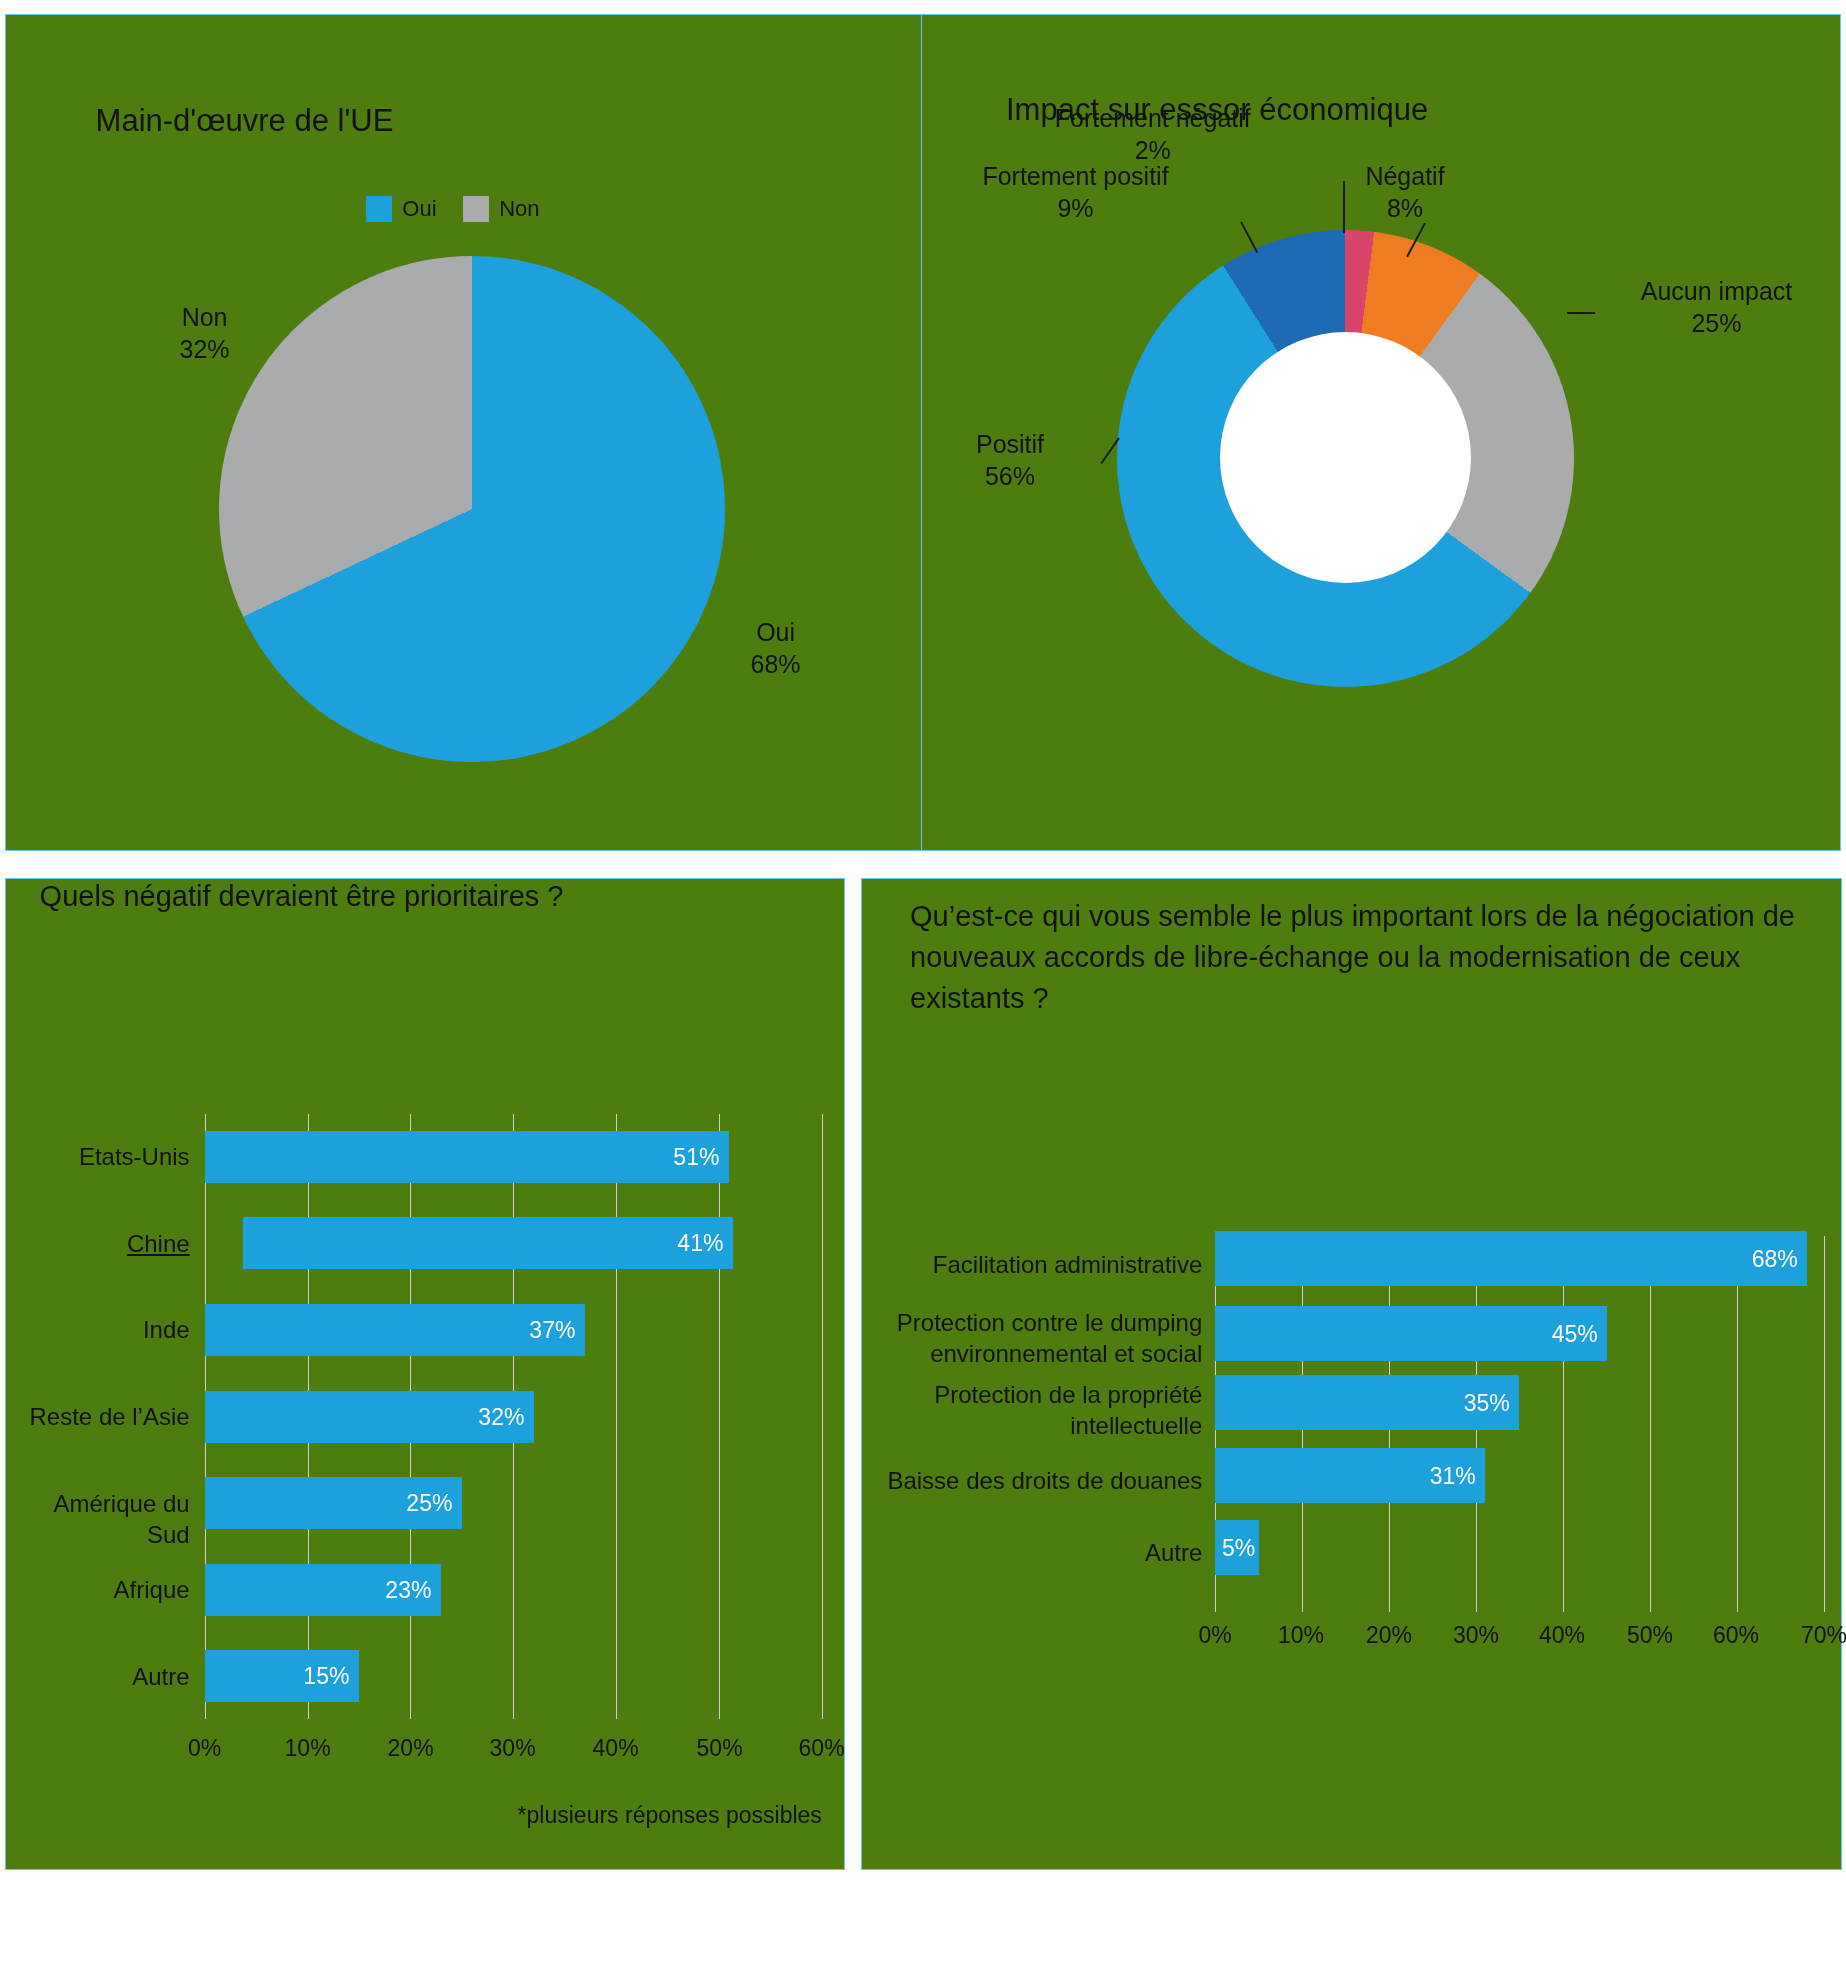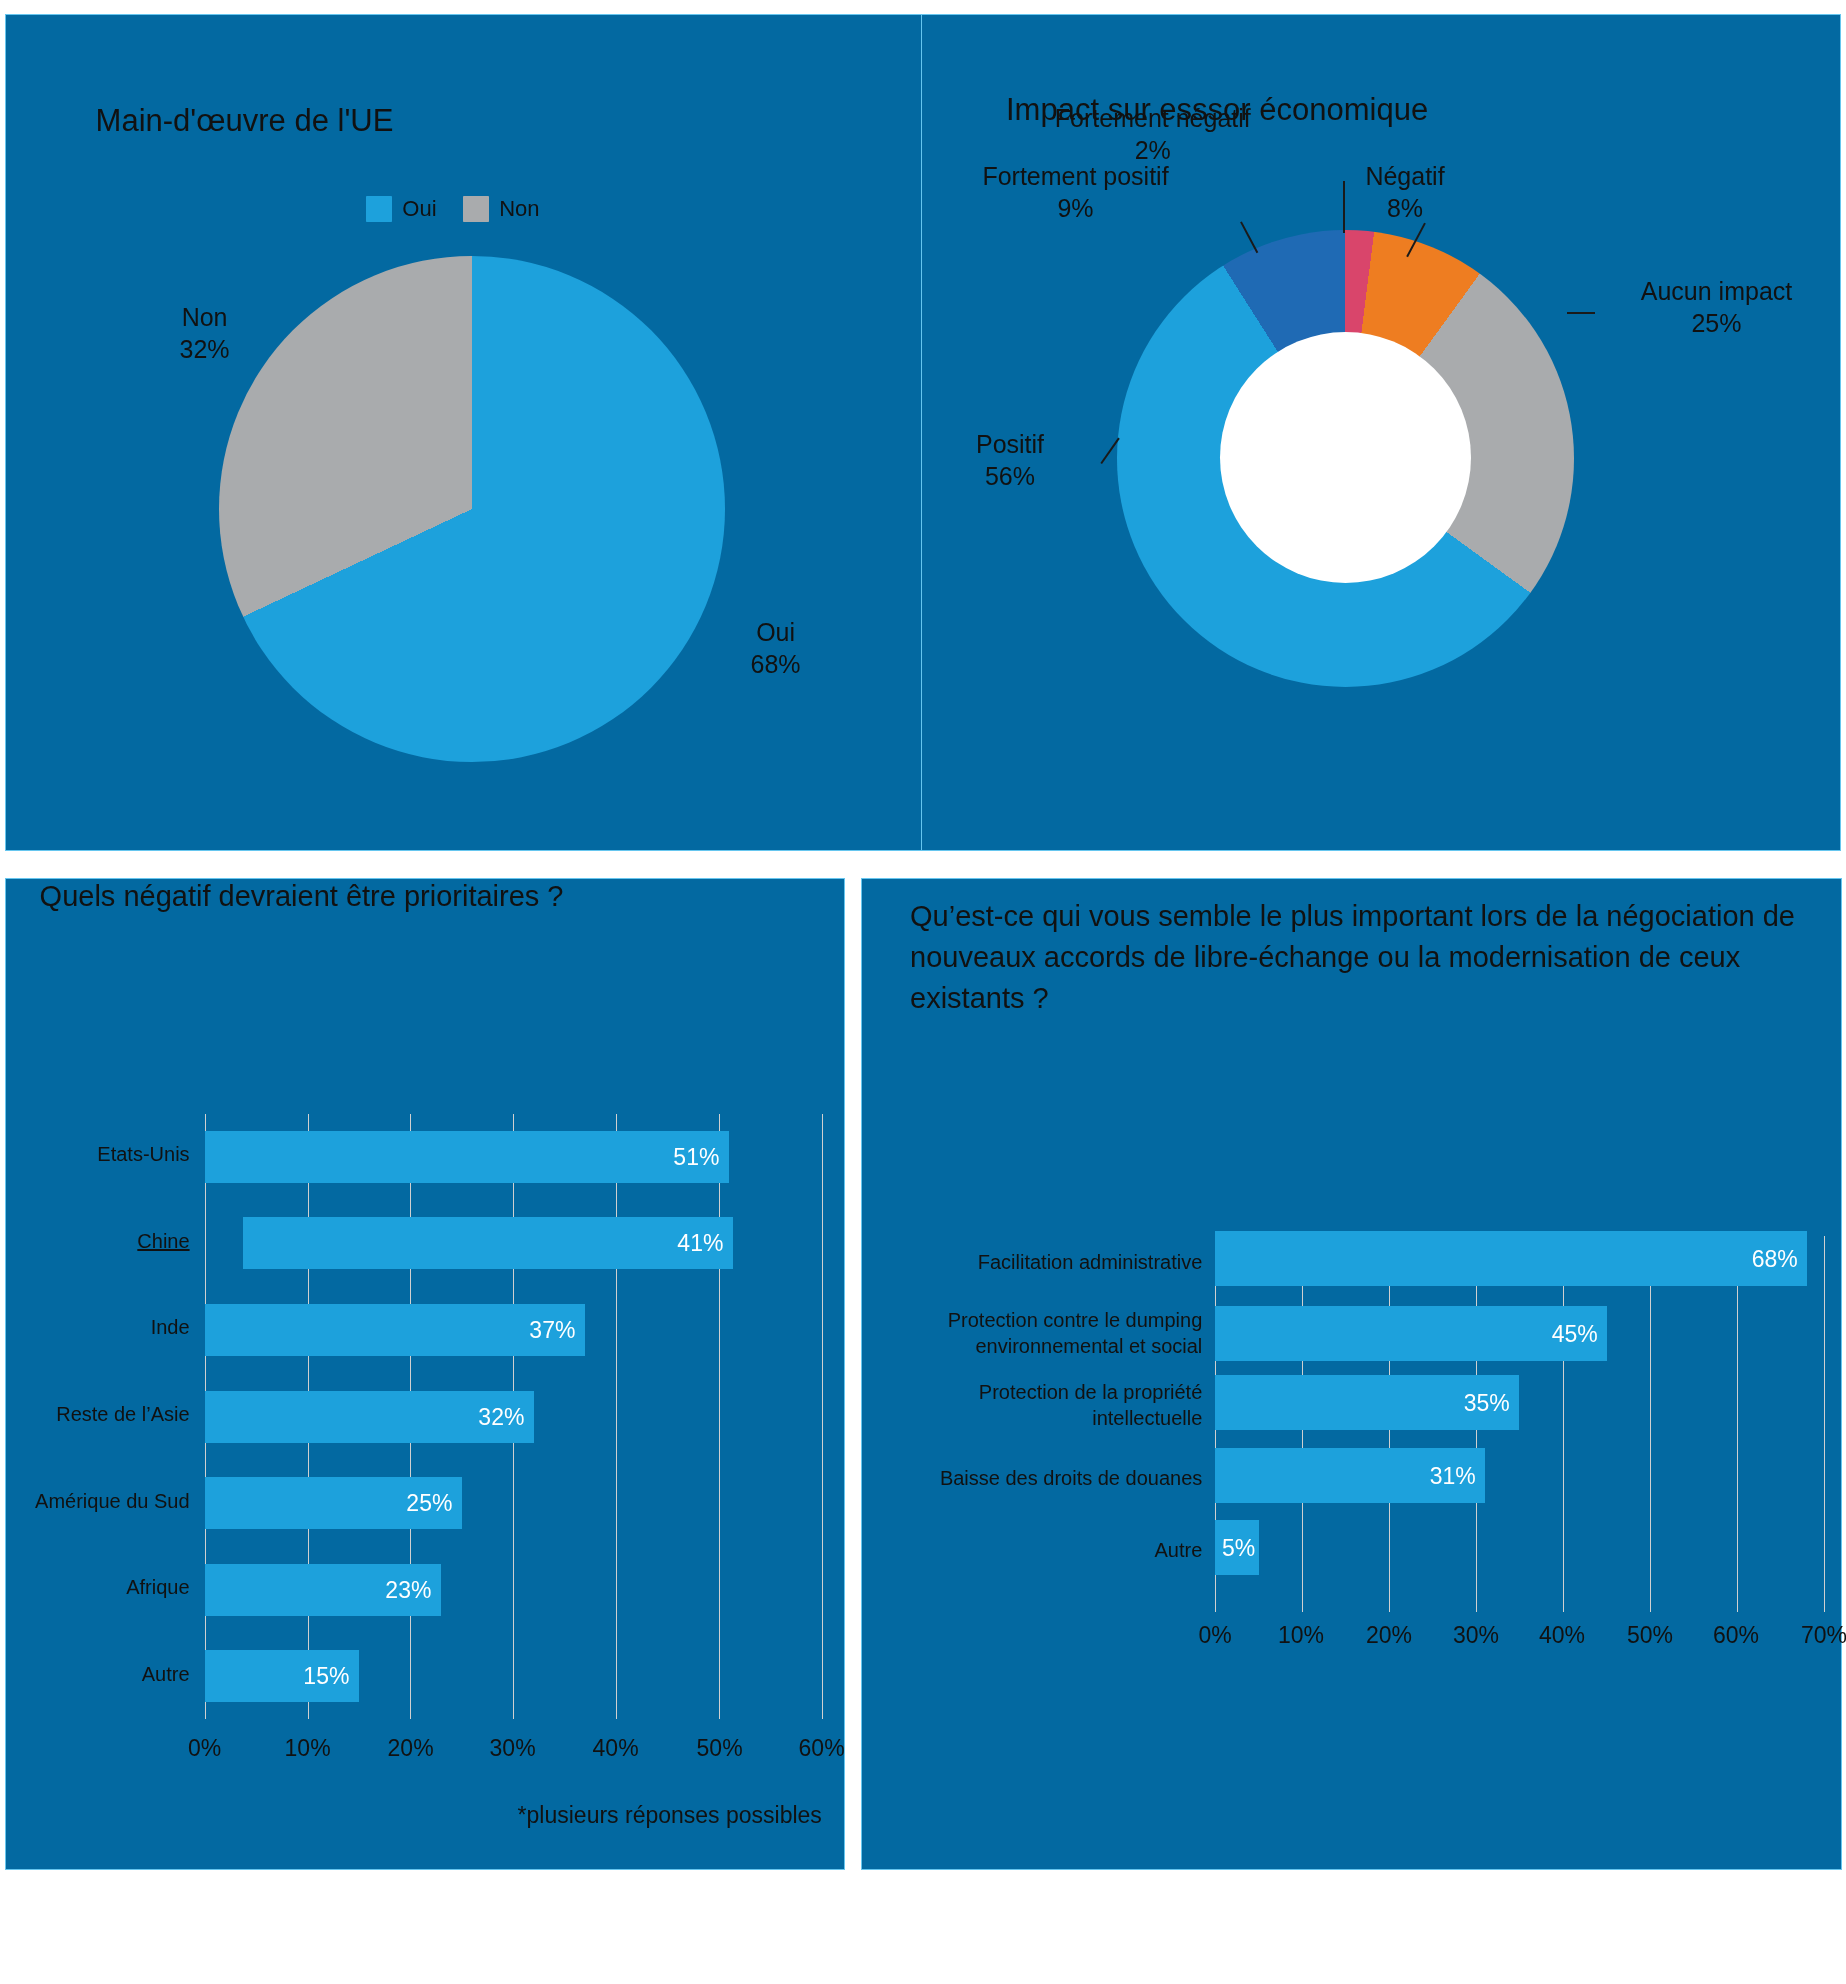--- a/index.html
+++ b/index.html
@@ -1,21 +1,21 @@
 <!DOCTYPE html>
 <html style="font-size:12.3px"><head>
 <meta charset="utf-8">
 <style>
   html,body{margin:0;padding:0;background:#ffffff;}
   body{
     width:1846px;height:1985px;position:relative;
     font-family:"Liberation Sans","DejaVu Sans",sans-serif;
     color:#111111;overflow:hidden;
   }
-  .panel{position:absolute;background:#0369a1;box-sizing:border-box;}
+  .panel{position:absolute;background:#4d7c0f;box-sizing:border-box;}
   .border-all{border:1.5px solid #66C6EF;}
   .chart-title{
     position:absolute;font-size:31px;font-weight:400;color:#111;
     letter-spacing:0px;white-space:nowrap;
   }
   .q-title{
     position:absolute;font-size:29px;line-height:1.42;color:#111;font-weight:400;
   }
   
   .legend{position:absolute;display:flex;align-items:center;gap:26px;}
@@ -33,21 +33,21 @@
   .leader{position:absolute;background:#1a1a1a;}
   .plot{position:absolute;}
   .gridline{position:absolute;width:0.8px;background:#D0D0D0;top:0;}
   .bar-row{position:absolute;left:0;display:flex;align-items:center;}
   .bar{height:100%;background:#1DA1DC;position:relative;}
   .bar-value{
     position:absolute;right:9.2px;top:50%;transform:translateY(-50%);
     color:#ffffff;font-size:23px;
   }
   .cat-label{
-    position:absolute;text-align:right;font-size:20px;color:#111;
+    position:absolute;text-align:right;font-size:24px;color:#111;
     line-height:1.3;white-space:pre-line;
   }
   .tick{position:absolute;font-size:23px;color:#111;text-align:center;}
   .axis-note{position:absolute;font-size:23px;color:#111;white-space:nowrap;}
 </style>
 </head>
 <body>
 
 <div class="panel border-all" style="left:4.6px;top:14px;width:917px;height:837px;">
 

